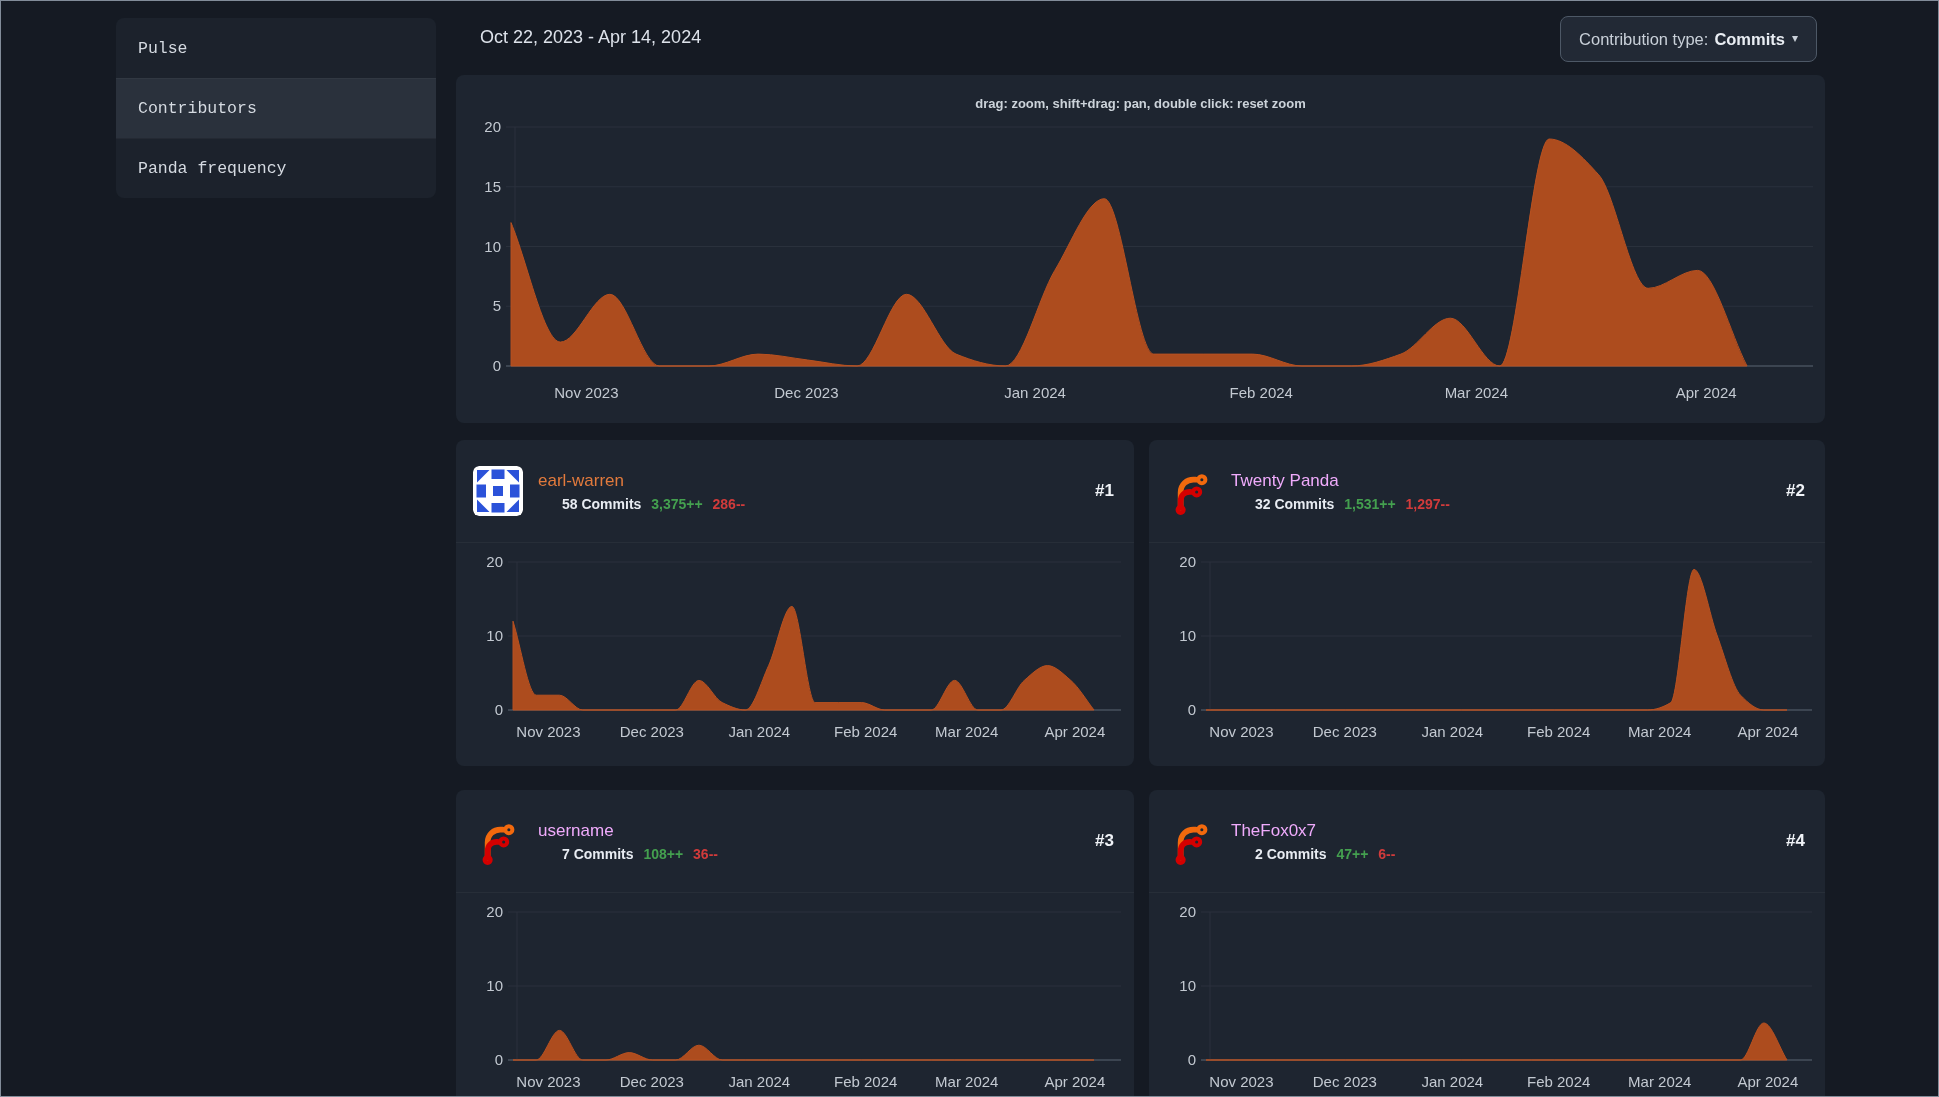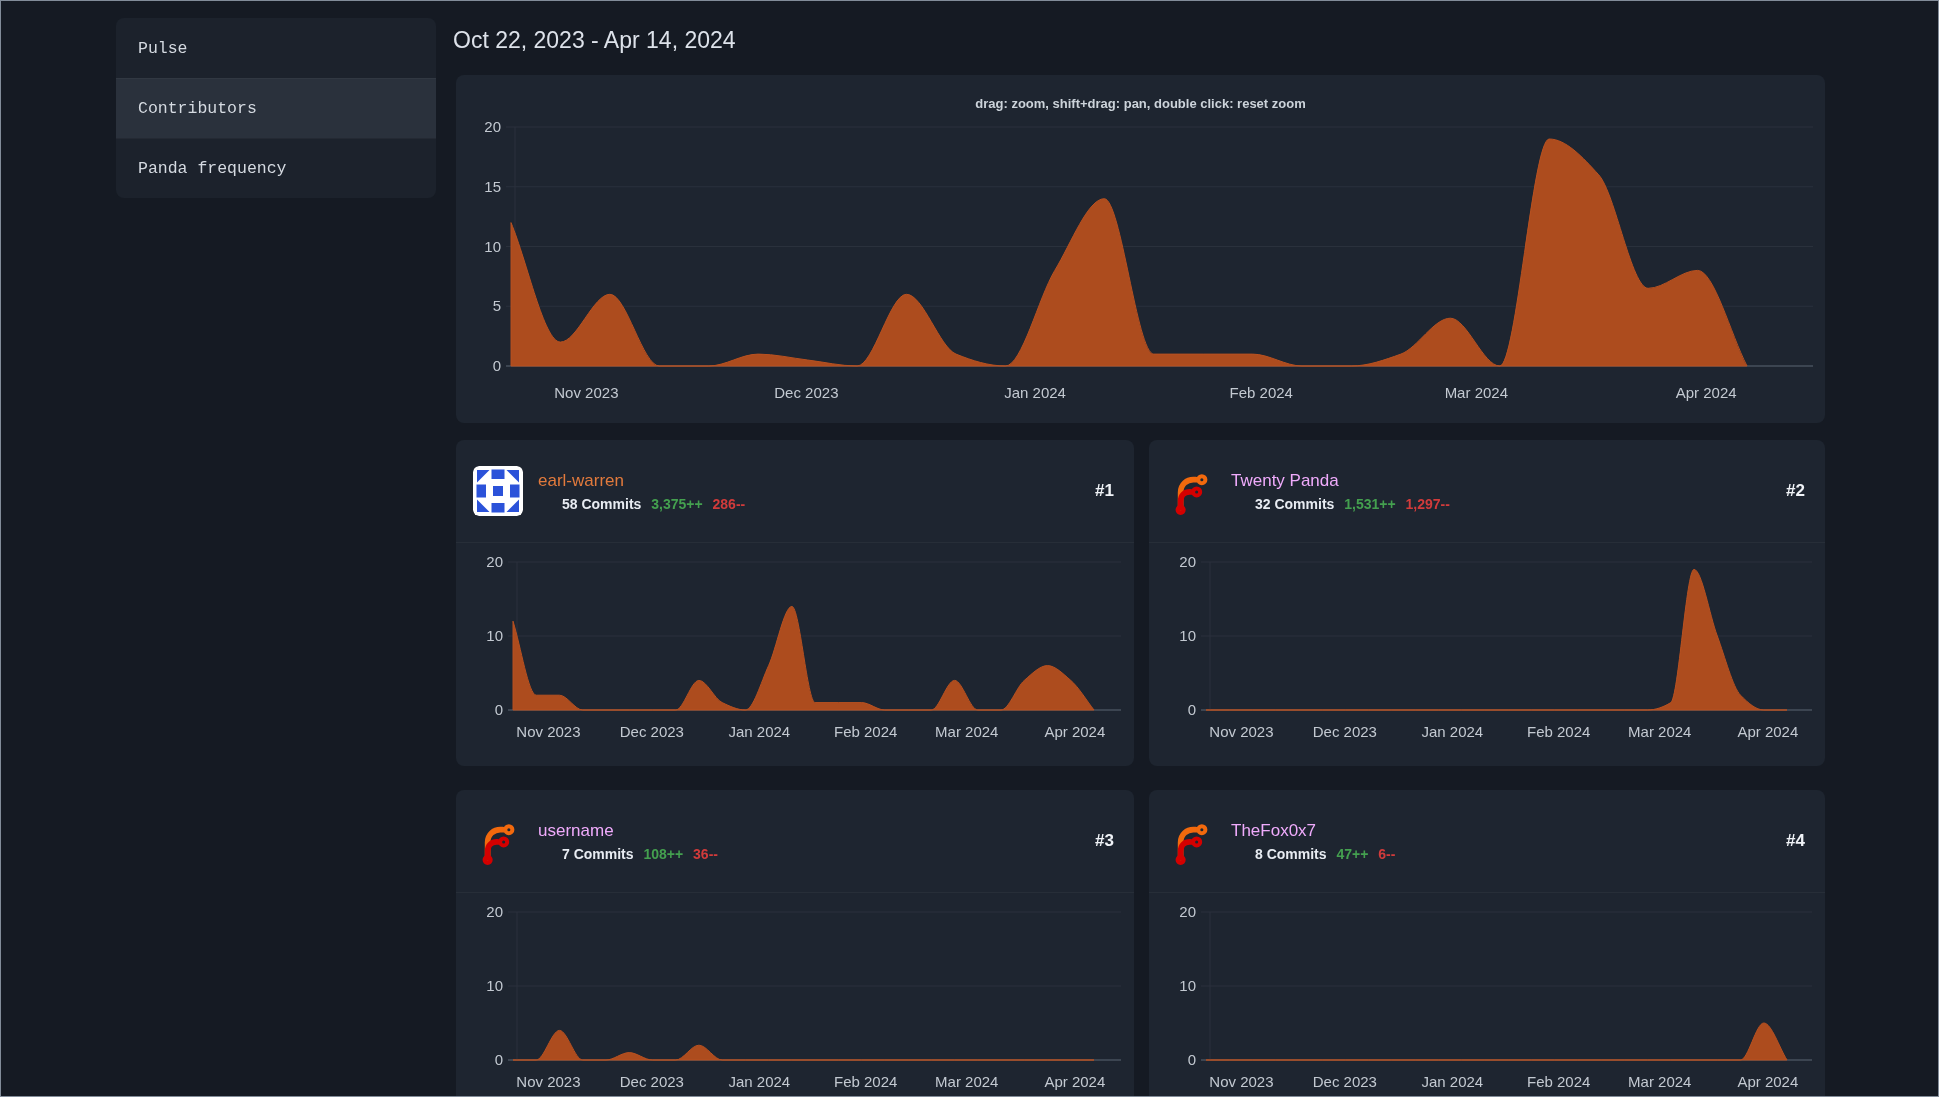--- a/index.html
+++ b/index.html
@@ -15,21 +15,21 @@
     background:#1c222c;border-radius:8px;overflow:hidden;
   }
   .side-item{
     height:60px;display:flex;align-items:center;padding-left:22px;
     font-size:16.5px;color:#d5dae1;cursor:pointer;font-family:Liberation Mono, monospace;
   }
   .side-item + .side-item{border-top:1px solid rgba(255,255,255,0.035);}
   .side-item.active{background:#2a313c;}
   
   #date-range{
-    position:absolute;left:452px;top:26px;font-size:23px;color:#dde2ea;
+    position:absolute;left:479px;top:26px;font-size:18px;color:#dde2ea;
   }
   #ctype-btn{
     position:absolute;top:15px;right:121px;height:46px;
     display:flex;align-items:center;padding:0 18px;
     background:#222935;border:1px solid #4d5866;border-radius:8px;
     font-family:"Liberation Sans",sans-serif;font-size:16.5px;color:#c9d0d9;cursor:pointer;
   }
   #ctype-btn b{color:#e9edf3;margin-left:6px;}
   #ctype-btn .caret{font-size:12px;margin-left:7px;color:#c9d0d9;transform:translateY(-1px);}
   
@@ -65,20 +65,25 @@
 <div id="window">
 
   <nav id="sidebar">
       <div class="side-item">Pulse</div>
       <div class="side-item active">Contributors</div>
       <div class="side-item">Panda frequency</div>
     </nav>
 
   <h1 id="date-range" style="font-weight:normal;margin:0;">Oct 22, 2023 - Apr 14, 2024</h1>
 
+  <button id="ctype-btn">
+    <span>Contribution type:</span>
+    <b>Commits</b>
+    <span class="caret">▾</span>
+  </button>
 
   <section id="main-panel" class="panel">
     <div id="main-hint">drag: zoom, shift+drag: pan, double click: reset zoom</div>
     <svg id="main-chart" width="1369" height="300" viewBox="0 0 1369 300">
         <line x1="50" x2="1357" y1="251" y2="251" stroke="#47505d" stroke-width="1.4"></line>
         <text x="45" y="256" text-anchor="end" class="axis-label">0</text>
         <line x1="50" x2="1357" y1="191.25" y2="191.25" stroke="#2a313c" stroke-width="1"></line>
         <text x="45" y="196.25" text-anchor="end" class="axis-label">5</text>
         <line x1="50" x2="1357" y1="131.5" y2="131.5" stroke="#2a313c" stroke-width="1"></line>
         <text x="45" y="136.5" text-anchor="end" class="axis-label">10</text>
@@ -247,21 +252,21 @@
         <path d="M62,178 V150 C62,124 80,110 100,110 L104,110"></path>
         <circle cx="130" cy="110" r="15" stroke-width="17"></circle>
         <circle cx="62" cy="186" r="13" stroke-width="17"></circle>
       </g>
     </g>
   </svg>
           </span>
       <div class="who">
         <a class="cname">TheFox0x7</a>
         <div class="stats">
-          <span class="commits">8 Commits</span>
+          <span class="commits">2 Commits</span>
           <span class="adds">47++</span>
           <span class="dels">6--</span>
         </div>
       </div>
       <span class="rank">#4</span>
     </header>
     <svg class="mini-chart" width="676" height="220" viewBox="0 0 676 220">
           <line x1="52" x2="663" y1="164" y2="164" stroke="#47505d" stroke-width="1.4"></line>
           <text x="47" y="169" text-anchor="end" class="axis-label">0</text>
           <line x1="52" x2="663" y1="90" y2="90" stroke="#2a313c" stroke-width="1"></line>

